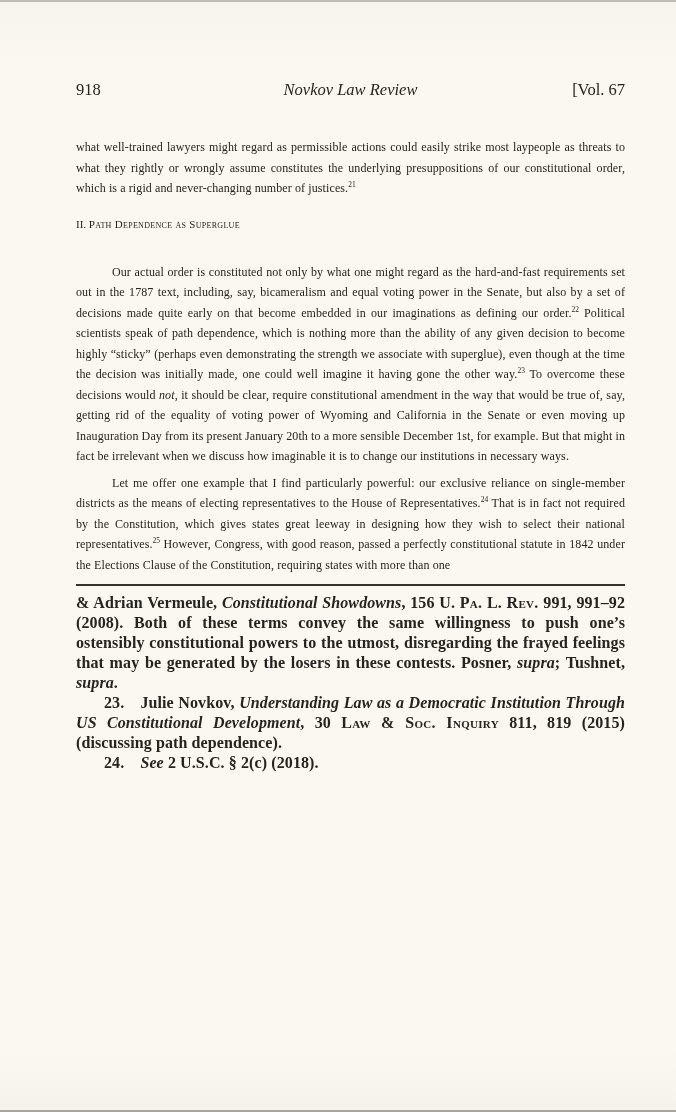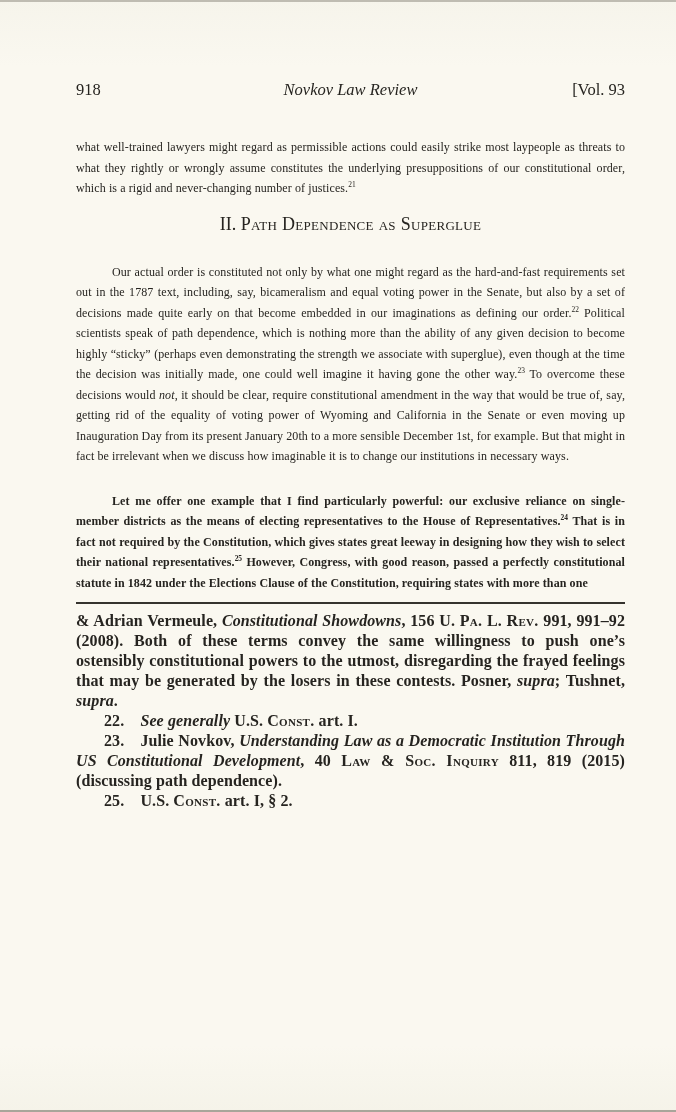--- a/index.html
+++ b/index.html
@@ -40,27 +40,26 @@
   .vol { justify-self: end; }
   .para {
     font-size: 12px;
     line-height: 20.5px;
     text-align: justify;
     letter-spacing: 0.1px;
   }
   .para1 { margin-top: 37px; }
   .heading {
     margin-top: 15px;
-    text-align: center;
     font-weight: normal;
-    font-size: 18px;
+    font-size: 11px;
     line-height: 21px;
   }
   .para2 { margin-top: 27px; }
-  .para3 { margin-top: 24px; font-weight: bold; }
+  .para3 { margin-top: 6px; }
   .indent { text-indent: 36px; }
   .footnotes { margin-top: 9px; }
   .fn-rule { height: 2px; background: var(--rule); margin-bottom: 7px; }
   .fn {
     font-size: 16px;
     line-height: 20px;
     text-align: justify;
     text-indent: 28px;
     letter-spacing: 0.1px;
     font-weight: bold;
@@ -74,35 +73,34 @@
 <body>
 
 <div class="page">
   <div class="edge edge-top"></div>
 
   <div class="content">
 
     <div class="page-header">
       <span class="folio">918</span>
       <span class="journal">Novkov Law Review</span>
-      <span class="vol">[Vol. 93</span>
+      <span class="vol">[Vol. 67</span>
     </div>
 
     <div class="para para1"><span>what well-trained lawyers might regard as permissible actions could easily strike most laypeople as threats to what they rightly or wrongly assume constitutes the underlying presuppositions of our constitutional order, which is a rigid and never-changing number of justices.</span><span class="run-sup">21</span></div>
 
     <h2 class="heading"><span>II. </span><span class="run-sc">Path Dependence as Superglue</span></h2>
 
     <div class="para para2 indent"><span>Our actual order is constituted not only by what one might regard as the hard-and-fast requirements set out in the 1787 text, including, say, bicameralism and equal voting power in the Senate, but also by a set of decisions made quite early on that become embedded in our imaginations as defining our order.</span><span class="run-sup">22</span><span> Political scientists speak of path dependence, which is nothing more than the ability of any given decision to become highly “sticky” (perhaps even demonstrating the strength we associate with superglue), even though at the time the decision was initially made, one could well imagine it having gone the other way.</span><span class="run-sup">23</span><span> To overcome these decisions would </span><span class="run-i">not</span><span>, it should be clear, require constitutional amendment in the way that would be true of, say, getting rid of the equality of voting power of Wyoming and California in the Senate or even moving up Inauguration Day from its present January 20th to a more sensible December 1st, for example. But that might in fact be irrelevant when we discuss how imaginable it is to change our institutions in necessary ways.</span></div>
 
     <div class="para para3 indent"><span>Let me offer one example that I find particularly powerful: our exclusive reliance on single-member districts as the means of electing representatives to the House of Representatives.</span><span class="run-sup">24</span><span> That is in fact not required by the Constitution, which gives states great leeway in designing how they wish to select their national representatives.</span><span class="run-sup">25</span><span> However, Congress, with good reason, passed a perfectly constitutional statute in 1842 under the Elections Clause of the Constitution, requiring states with more than one</span></div>
 
     <div class="footnotes">
       <div class="fn-rule"></div>
       <div class="fn cont"><span>&amp; Adrian Vermeule, </span><span class="run-i">Constitutional Showdowns</span><span>, 156 U. </span><span class="run-sc">Pa.</span><span> L. </span><span class="run-sc">Rev.</span><span> 991, 991–92 (2008). Both of these terms convey the same willingness to push one’s ostensibly constitutional powers to the utmost, disregarding the frayed feelings that may be generated by the losers in these contests. Posner, </span><span class="run-i">supra</span><span>; Tushnet, </span><span class="run-i">supra</span><span>.</span></div>
-      <div class="fn"><span>22. </span><span class="run-i">See generally</span><span> U.S. </span><span class="run-sc">Const.</span><span> art. I.</span></div>
-      <div class="fn"><span>23. Julie Novkov, </span><span class="run-i">Understanding Law as a Democratic Institution Through US Constitutional Development</span><span>, 40 </span><span class="run-sc">Law &amp; Soc. Inquiry</span><span> 811, 819 (2015) (discussing path dependence).</span></div>
-      <div class="fn"><span>25. U.S. </span><span class="run-sc">Const.</span><span> art. I, § 2.</span></div>
+      <div class="fn"><span>23. Julie Novkov, </span><span class="run-i">Understanding Law as a Democratic Institution Through US Constitutional Development</span><span>, 30 </span><span class="run-sc">Law &amp; Soc. Inquiry</span><span> 811, 819 (2015) (discussing path dependence).</span></div>
+      <div class="fn"><span>24. </span><span class="run-i">See</span><span> 2 U.S.C. § 2(c) (2018).</span></div>
     </div>
 
   </div>
 
   <div class="edge edge-bottom"></div>
 </div>
 
 </body></html>

